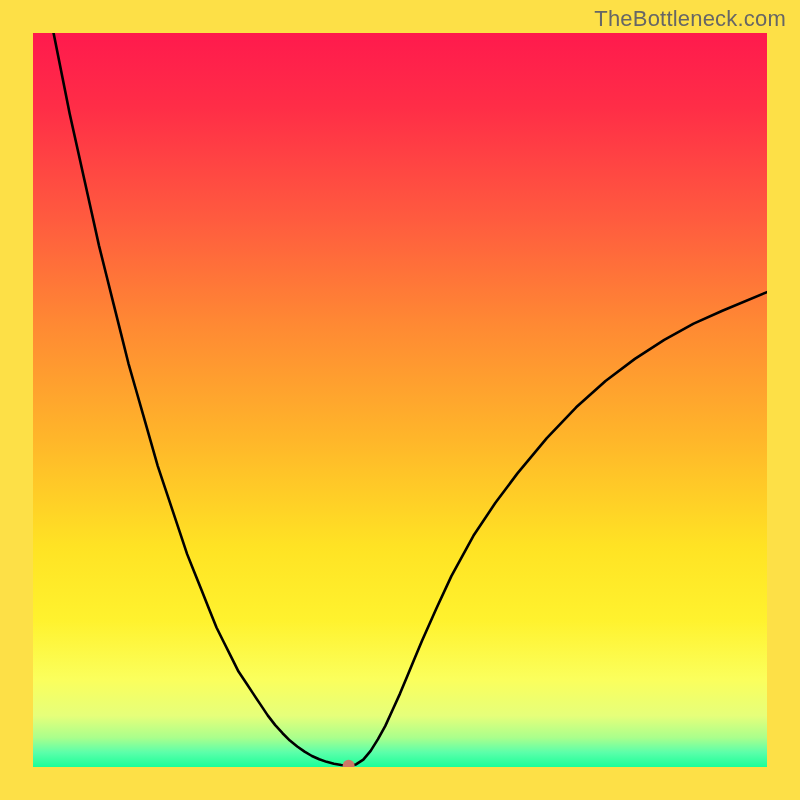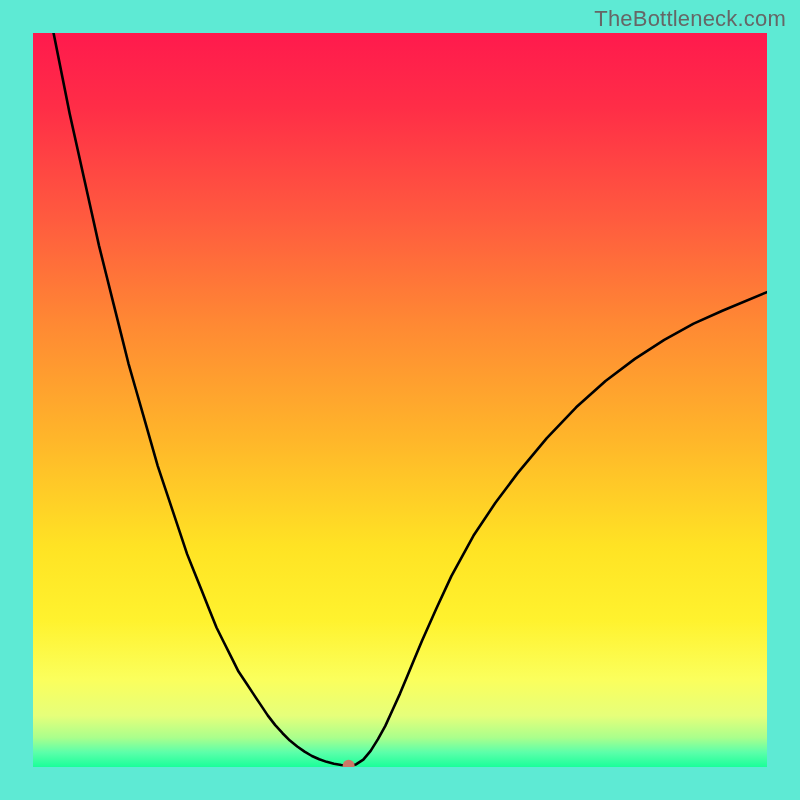--- a/index.html
+++ b/index.html
@@ -11,21 +11,21 @@
     position: relative;
     overflow: hidden;
     font-family: Arial, Helvetica, sans-serif;
   }
   .frame {
     position: absolute;
     top: 0;
     left: 0;
     width: 800px;
     height: 800px;
-    background: #5eead4;
+    background: #fde047;
   }
   .plot-area {
     position: absolute;
     top: 33px;
     left: 33px;
     width: 734px;
     height: 734px;
     overflow: hidden;
   }
   .gradient {

